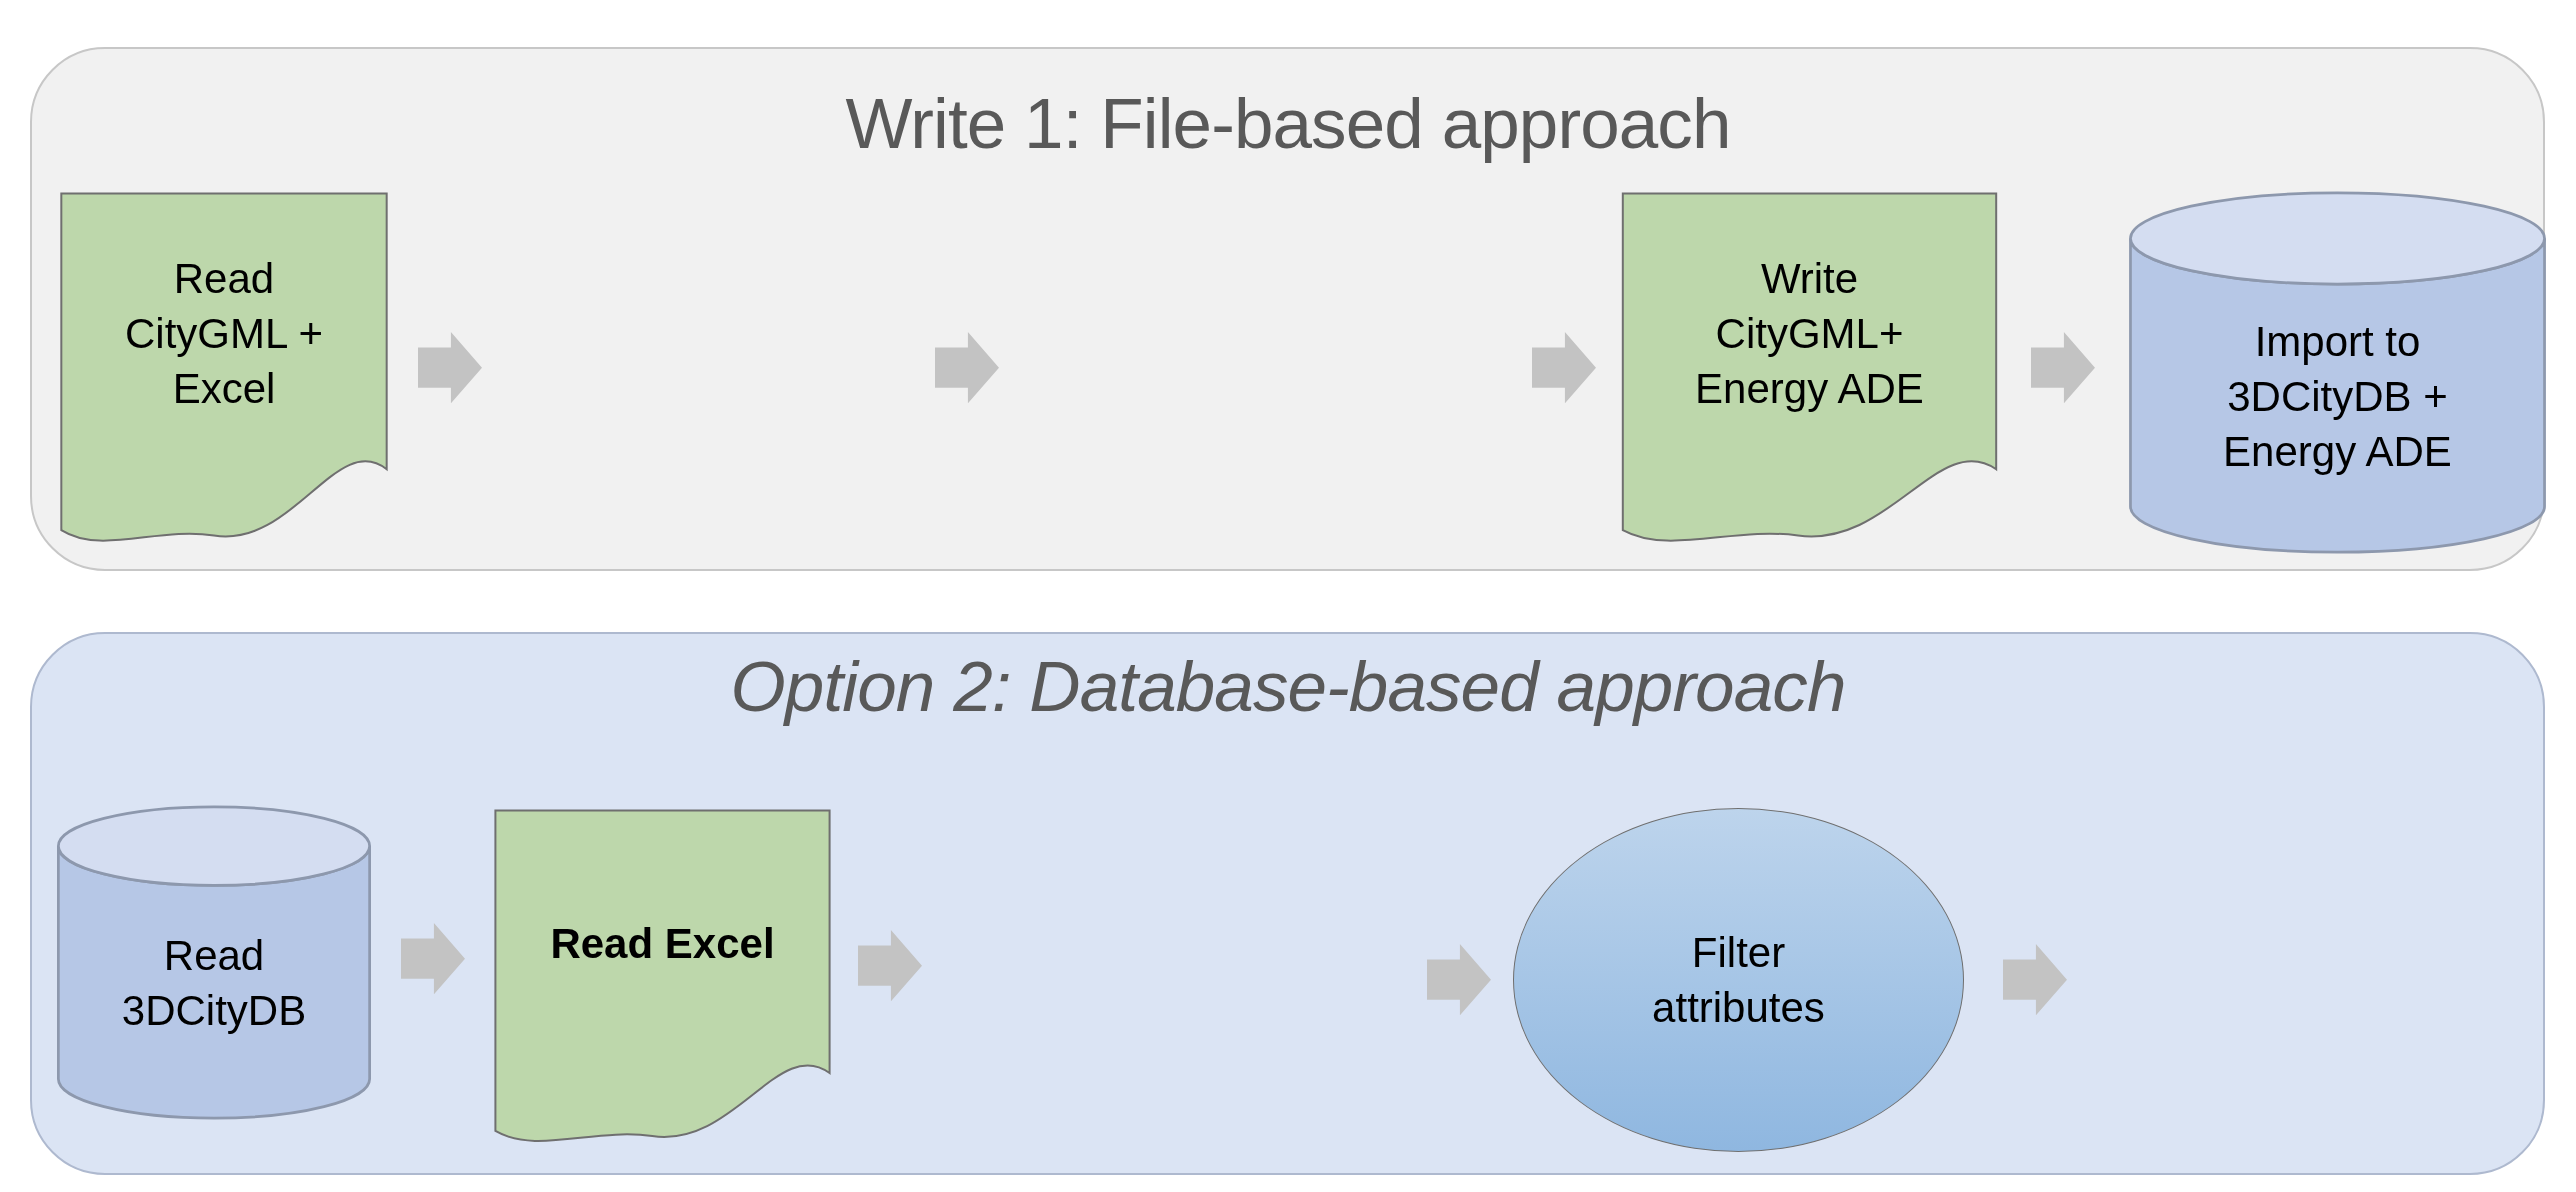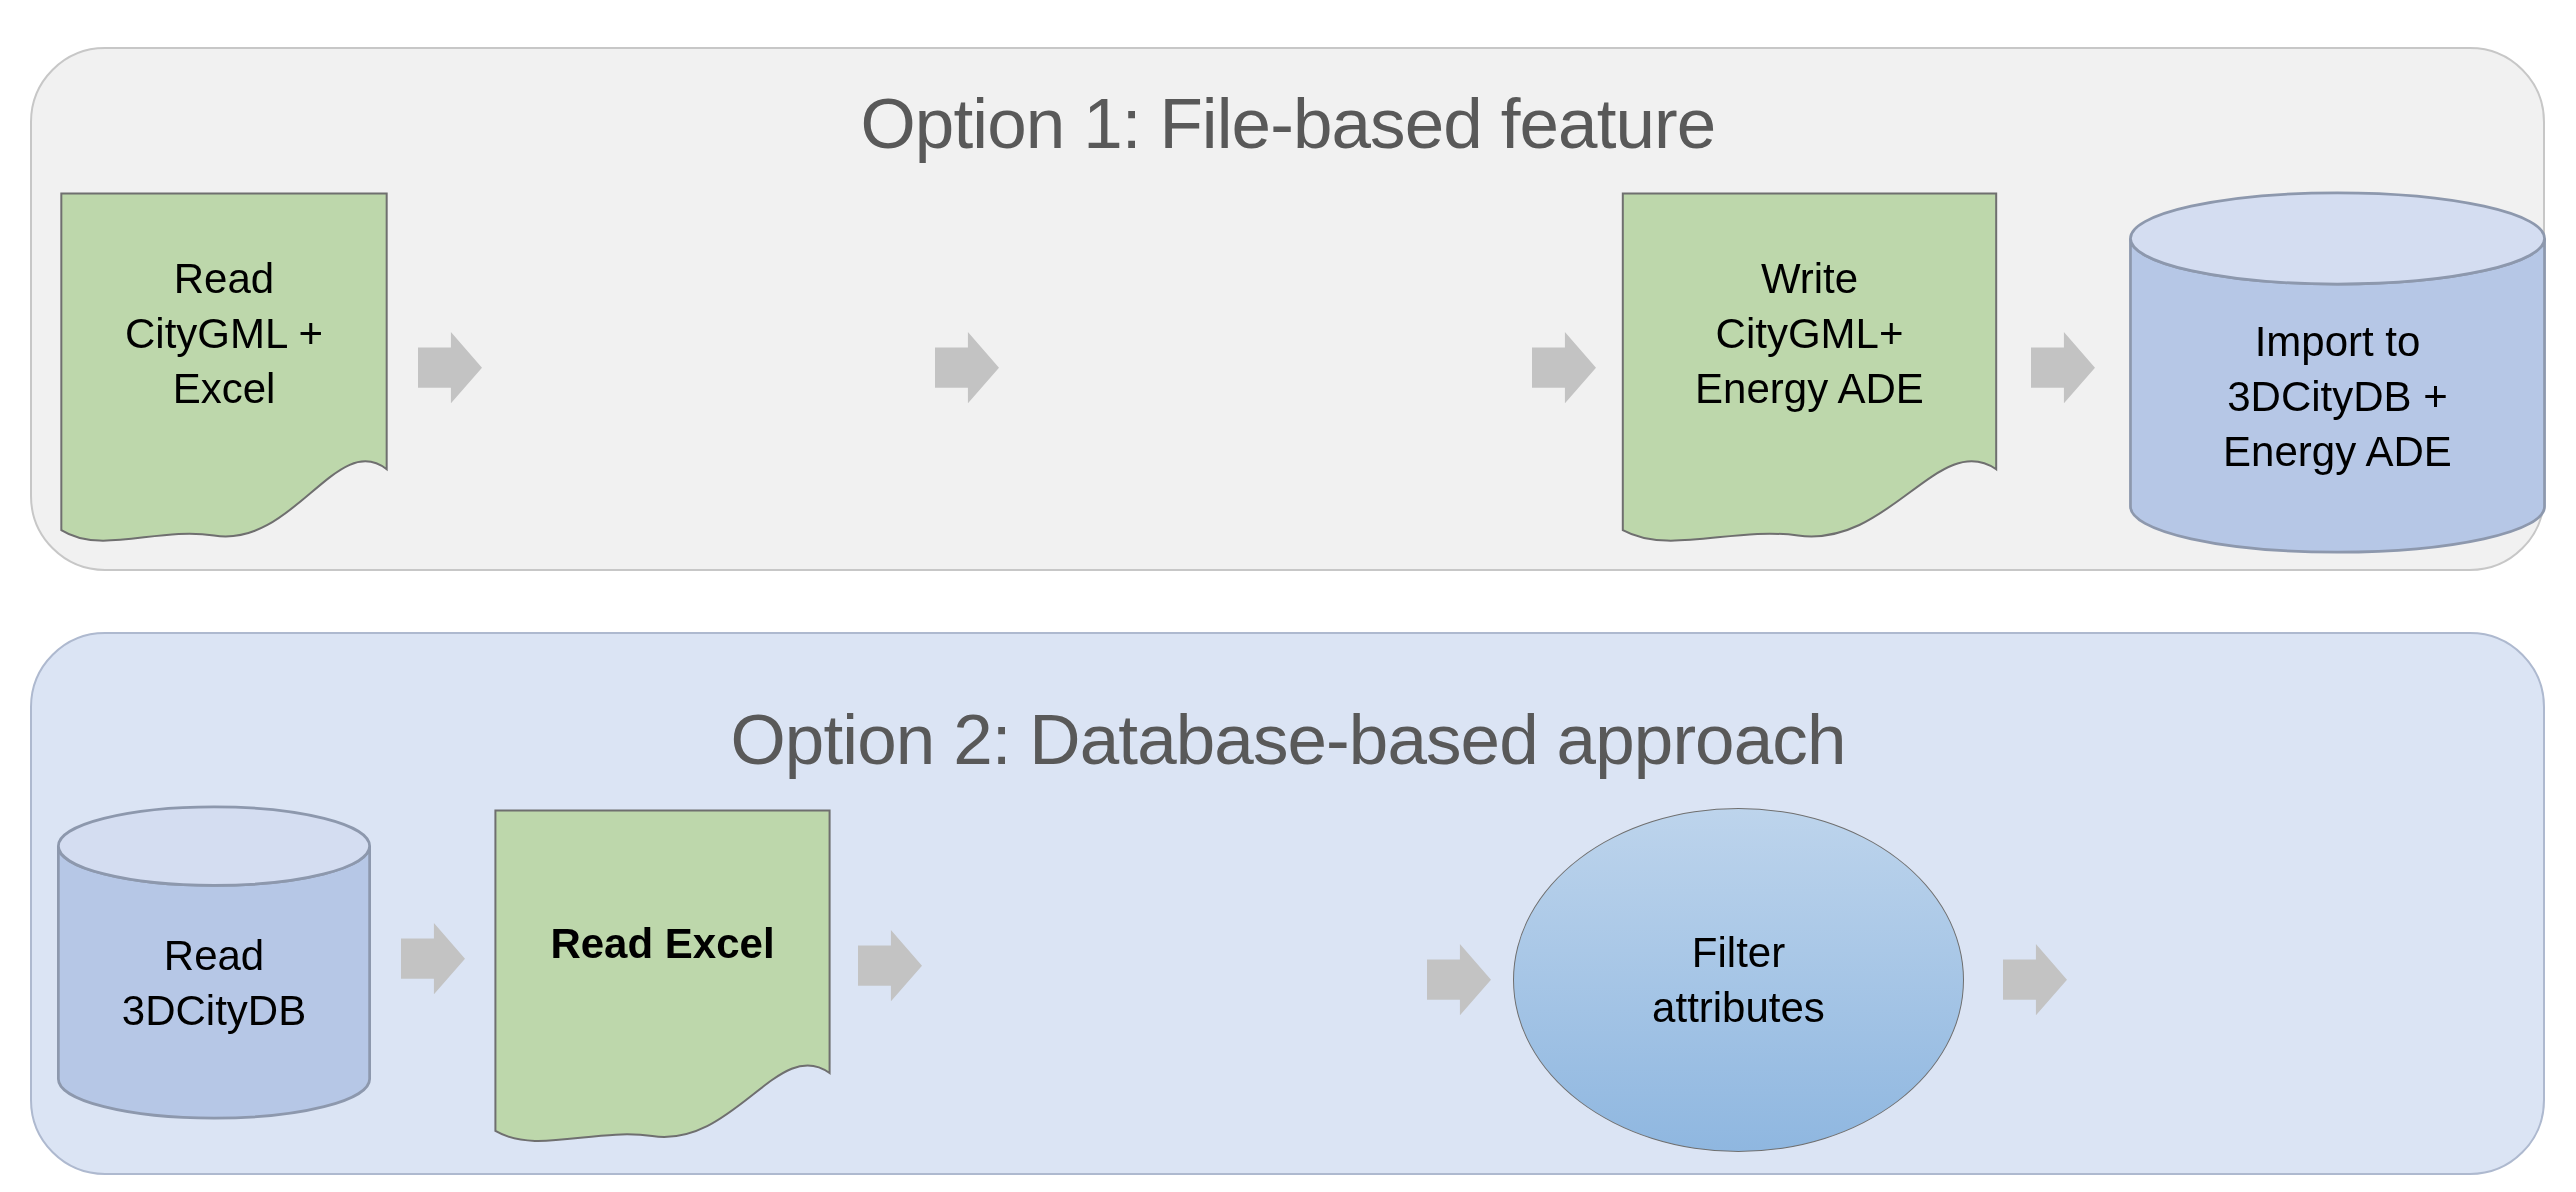--- a/index.html
+++ b/index.html
@@ -10,21 +10,21 @@
   .lane{
     position:absolute;box-sizing:border-box;border-radius:75px;border:2.7px solid;
   }
   #lane1{left:30px;top:47px;width:2515px;height:524px;background:#f1f1f1;border-color:#c7c7c7;}
   #lane2{left:30px;top:632px;width:2515px;height:543px;background:#dbe4f4;border-color:#aeb9cf;}
   .lane-title{
     position:absolute;left:0;width:100%;text-align:center;
     font-size:71px;line-height:1.0;color:#595959;letter-spacing:-0.9px;
   }
   #title1{top:88px;}
-  #title2{top:704px;}
+  #title2{top:651px;font-style:italic;}
   .node{position:absolute;}
   .node .label{
     position:absolute;left:0;right:0;display:flex;align-items:center;justify-content:center;
     text-align:center;color:#000000;font-size:42px;line-height:55px;white-space:pre-line;
   }
   .node svg{position:absolute;left:0;top:0;width:100%;height:100%;}
   
   .doc .label{top:0;height:80%;}
   
   .ellipse{
@@ -56,21 +56,21 @@
   #a3{left:1532px;top:332px;} #a4{left:2031px;top:332px;}
   #a5{left:401px;top:923px;} #a6{left:858px;top:930px;}
   #a7{left:1427px;top:944px;} #a8{left:2003px;top:944px;}
 </style>
 </head>
 <body>
 
 <div class="canvas">
 
   <div class="lane" id="lane1"></div>
-  <div class="lane-title" id="title1">Option 1: File-based feature</div>
+  <div class="lane-title" id="title1">Write 1: File-based approach</div>
 
   <div class="node doc" id="n-doc1">
     <svg viewBox="0 0 200 200" preserveAspectRatio="none">
       <path d="M2 2 L198 2 L198 156 C168 134 142 200 94 193 C60 188 26 204 2 190 Z" stroke="#6f6f6f" stroke-width="2" vector-effect="non-scaling-stroke" fill="#bdd7ab"></path>
     </svg>
     <div class="label">Read
 CityGML +
 Excel</div>
   </div>
 

